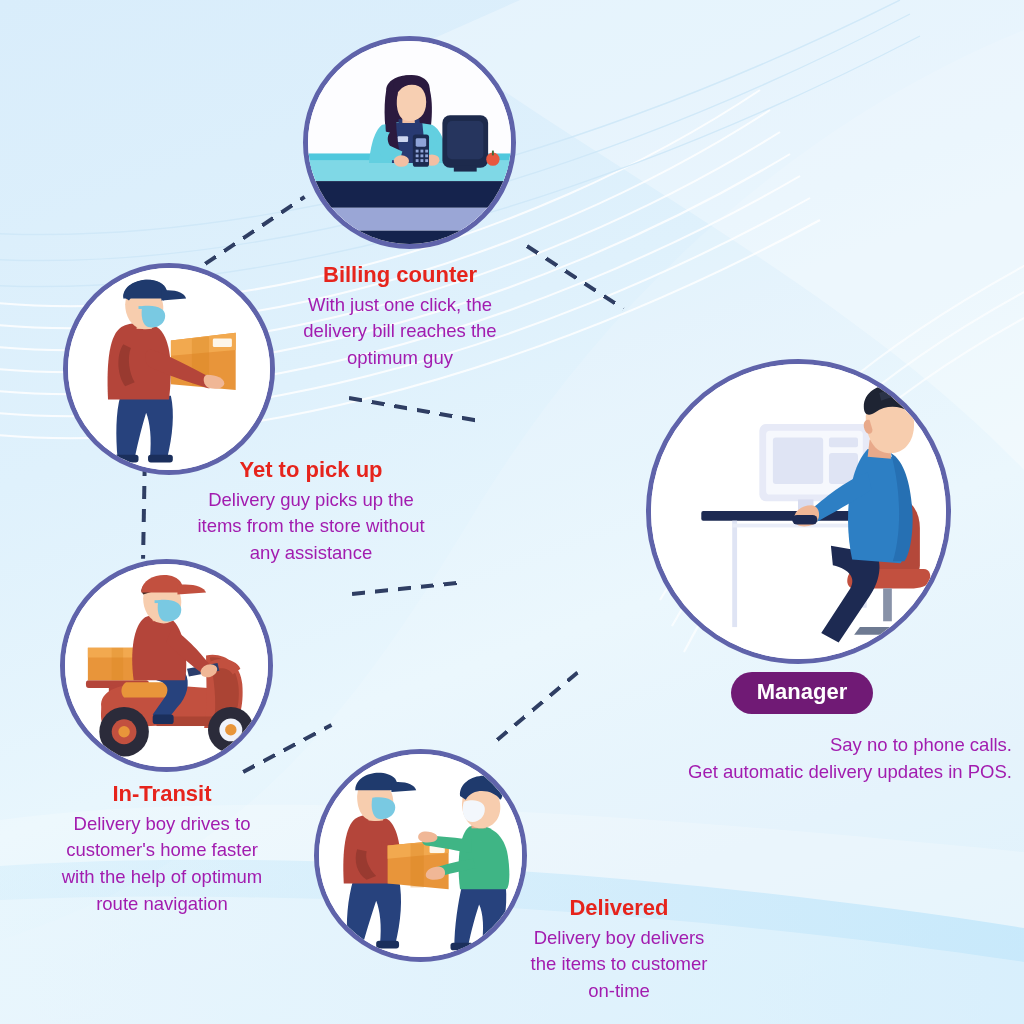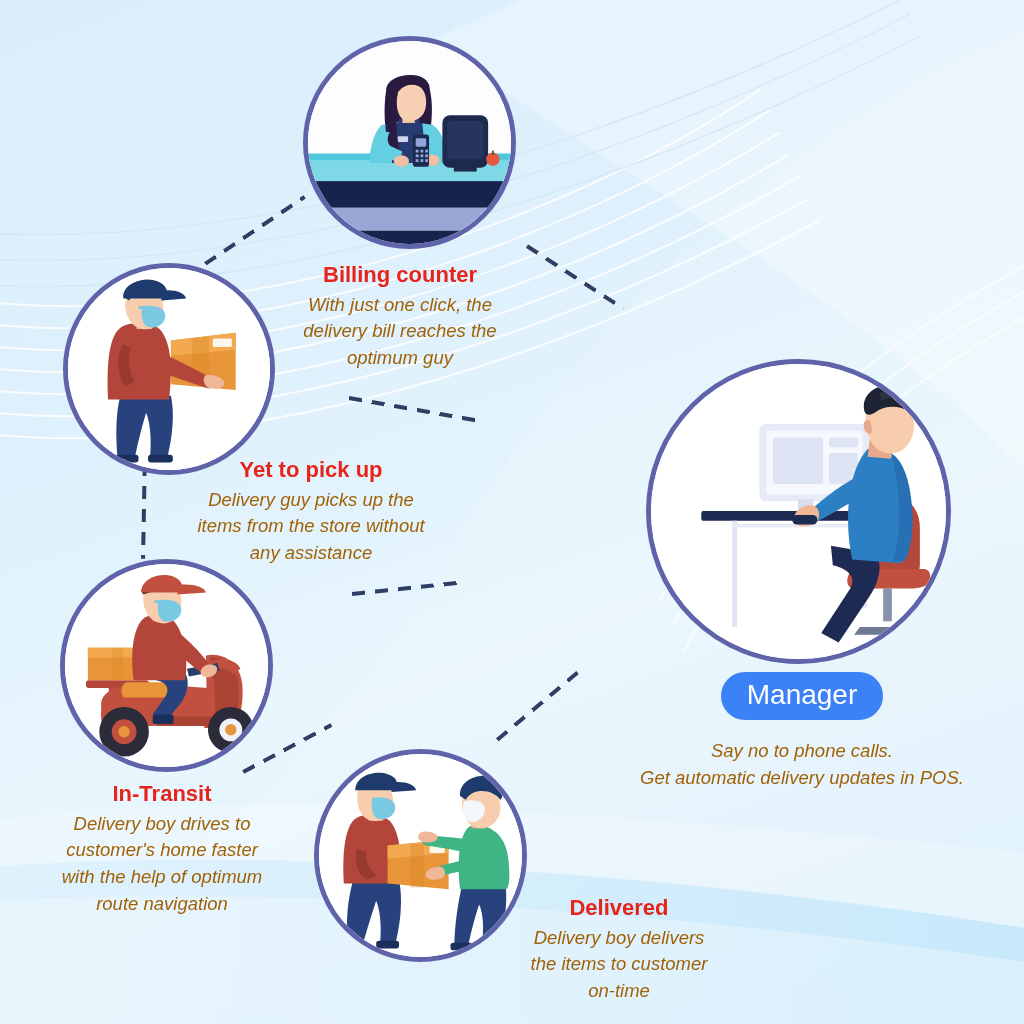--- a/index.html
+++ b/index.html
@@ -26,27 +26,27 @@
   }
   .scene{position:absolute;inset:0;overflow:hidden;}
 
   
   .block{position:absolute;}
   .block .title{
     font-weight:bold;color:#e6241c;
     font-size:22px;line-height:1.25;margin:0 0 3px 0;
   }
   .block .body{
-    color:#a16207;font-size:18.5px;line-height:1.45;margin:0;font-style:italic;
+    color:#a21caf;font-size:18.5px;line-height:1.45;margin:0;
   }
   .ta-c{text-align:center;}
 
   .badge{
-    display:inline-block;background:#3b82f6;color:#fff;
-    font-weight:normal;font-size:28px;
+    display:inline-block;background:#701a75;color:#fff;
+    font-weight:bold;font-size:22px;
     padding:7px 26px 9px;border-radius:40px;
   }
 
   
   .dash{position:absolute;transform-origin:0 50%;}
   .dash i{
     display:block;height:3.5px;width:100%;
     background:repeating-linear-gradient(to right,#2f3e63 0 13px,transparent 13px 23px);
   }
 </style>
@@ -386,19 +386,19 @@
       <span>Delivery boy delivers</span><br>
       <span>the items to customer</span><br>
       <span>on-time</span>
     </p>
   </div>
 
   <div class="block ta-c" style="left:592px;top:672px;width:420px;">
     <div>
       <span class="badge">Manager</span>
     </div>
-    <p class="body" style="margin-top:18px;">
+    <p class="body" style="margin-top:18px;text-align:right;">
       <span>Say no to phone calls.</span><br>
       <span>Get automatic delivery updates in POS.</span>
     </p>
   </div>
 
 </div>
 
 </body></html>

